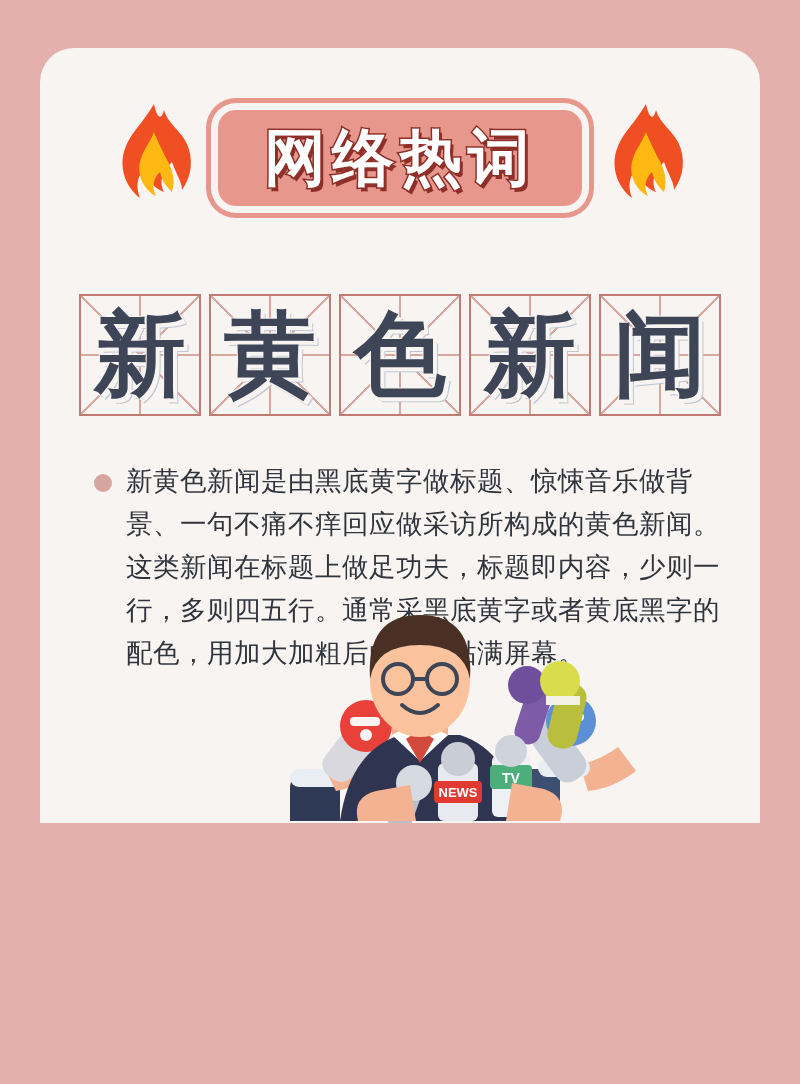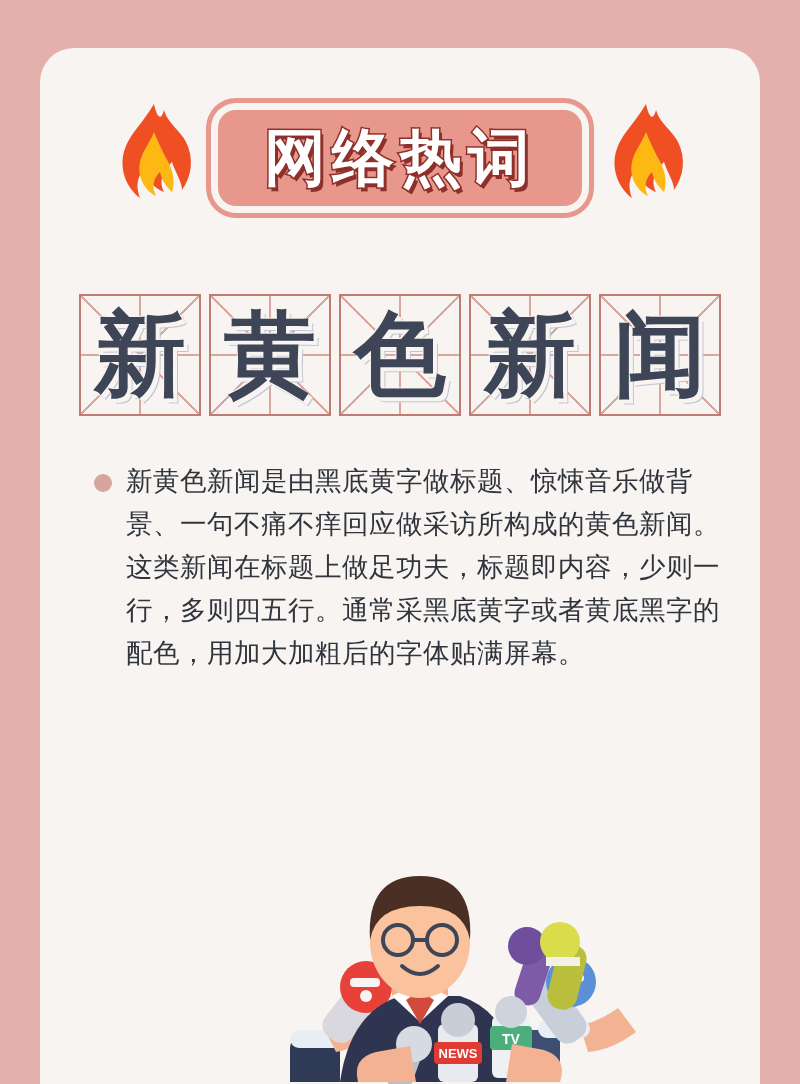--- a/index.html
+++ b/index.html
@@ -11,21 +11,21 @@
     height: 1084px;
     background: #e3b0ab;
     font-family: "Liberation Sans", sans-serif;
     overflow: hidden;
   }
   .poster {
     position: absolute;
     left: 40px;
     top: 48px;
     width: 720px;
-    height: 1036px;
+    height: 775px;
     background: #f7f4f1;
     border-radius: 34px 34px 0 0;
     overflow: hidden;
   }
 
   
   .header {
     position: relative;
     height: 150px;
     margin-top: 32px;

